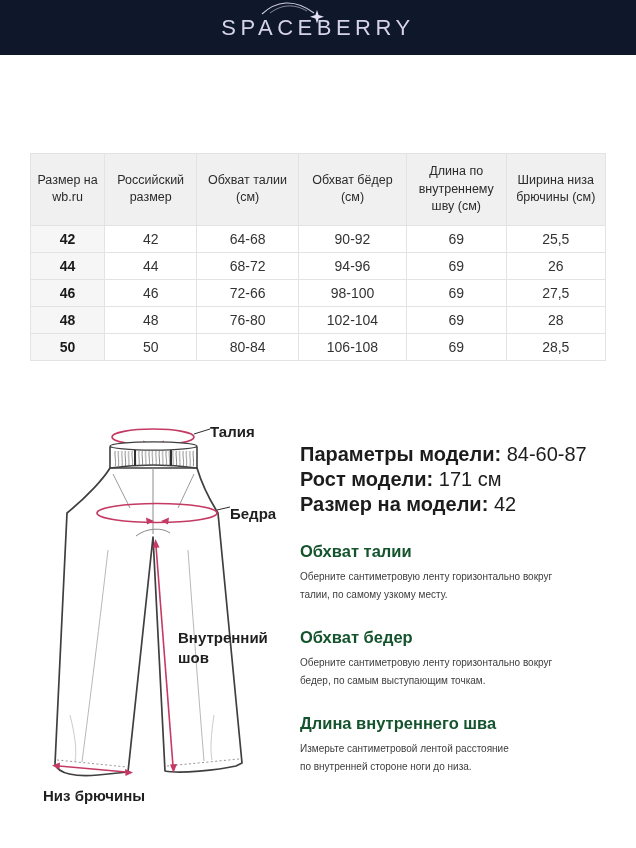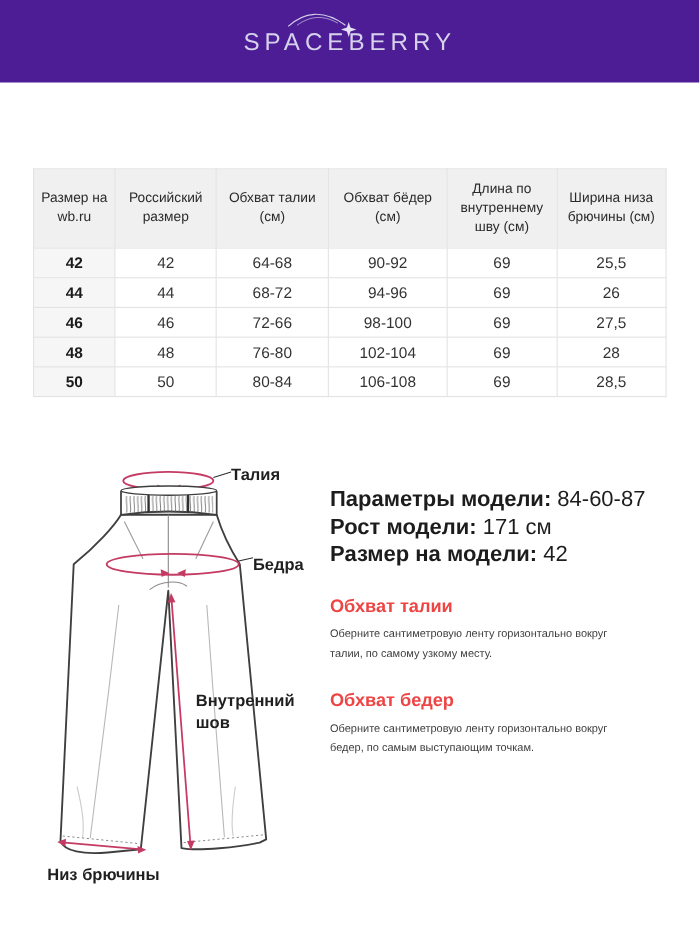--- a/index.html
+++ b/index.html
@@ -1,20 +1,20 @@
 <!DOCTYPE html>
 <html><head>
 <meta charset="utf-8">
 <style>
   html,body{margin:0;padding:0;background:#ffffff;}
   .page{position:relative;width:636px;height:848px;background:#ffffff;overflow:hidden;
         font-family:"Liberation Sans",sans-serif;color:#1c1c1c;}
 
   
-  .brand-header{position:absolute;top:0;left:0;width:636px;height:75px;background:#4c1d95;
+  .brand-header{position:absolute;top:0;left:0;width:636px;height:55px;background:#0f172a;
                 display:flex;align-items:center;justify-content:center;}
   .brand-logo{position:relative;display:inline-block;}
   .brand-name{font-size:22px;letter-spacing:4.5px;font-weight:400;color:#d6d2ec;}
   .comet{position:absolute;left:38px;top:-17px;width:72px;height:27px;}
 
   
   .size-chart-section{position:absolute;top:153px;left:30px;width:576px;}
   table.size-table{width:100%;border-collapse:collapse;table-layout:fixed;}
   .size-table th,.size-table td{border:1px solid #e3e3e3;text-align:center;vertical-align:middle;}
   .size-table th{background:#f0f0f0;font-weight:500;font-size:12.5px;line-height:1.4;
@@ -31,21 +31,21 @@
   .lbl-hips{left:212px;top:84px;}
   .lbl-inseam{left:160px;top:208px;width:104px;}
   .lbl-hem{left:25px;top:366px;}
 
   .info{position:absolute;left:300px;top:22px;width:312px;}
   .model-line{font-size:20px;line-height:25px;color:#1c1c1c;}
   .model-line .lab{font-weight:700;}
   .model-line .val{font-weight:400;}
   .section{margin-top:25px;}
   .section:first-of-type{margin-top:31px;}
-  .section h3{margin:0 0 7px 0;font-size:16.5px;font-weight:700;color:#ef4444;}
+  .section h3{margin:0 0 7px 0;font-size:16.5px;font-weight:700;color:#14532d;}
   .section p{margin:0;font-size:10px;line-height:17.5px;color:#3d3d3d;white-space:pre-line;}
 </style>
 </head>
 <body>
 
 <div class="page">
 
   <div class="brand-header">
     <div class="brand-logo">
       <svg class="comet" viewBox="0 0 72 27" fill="none">
@@ -208,15 +208,20 @@
       <div class="section">
         <h3>Обхват талии</h3>
         <p>Оберните сантиметровую ленту горизонтально вокруг
 талии, по самому узкому месту.</p>
       </div>
       <div class="section">
         <h3>Обхват бедер</h3>
         <p>Оберните сантиметровую ленту горизонтально вокруг
 бедер, по самым выступающим точкам.</p>
       </div>
+      <div class="section">
+        <h3>Длина внутреннего шва</h3>
+        <p>Измерьте сантиметровой лентой расстояние
+по внутренней стороне ноги до низа.</p>
+      </div>
     </div>
   </div>
 </div>
 
 </body></html>

